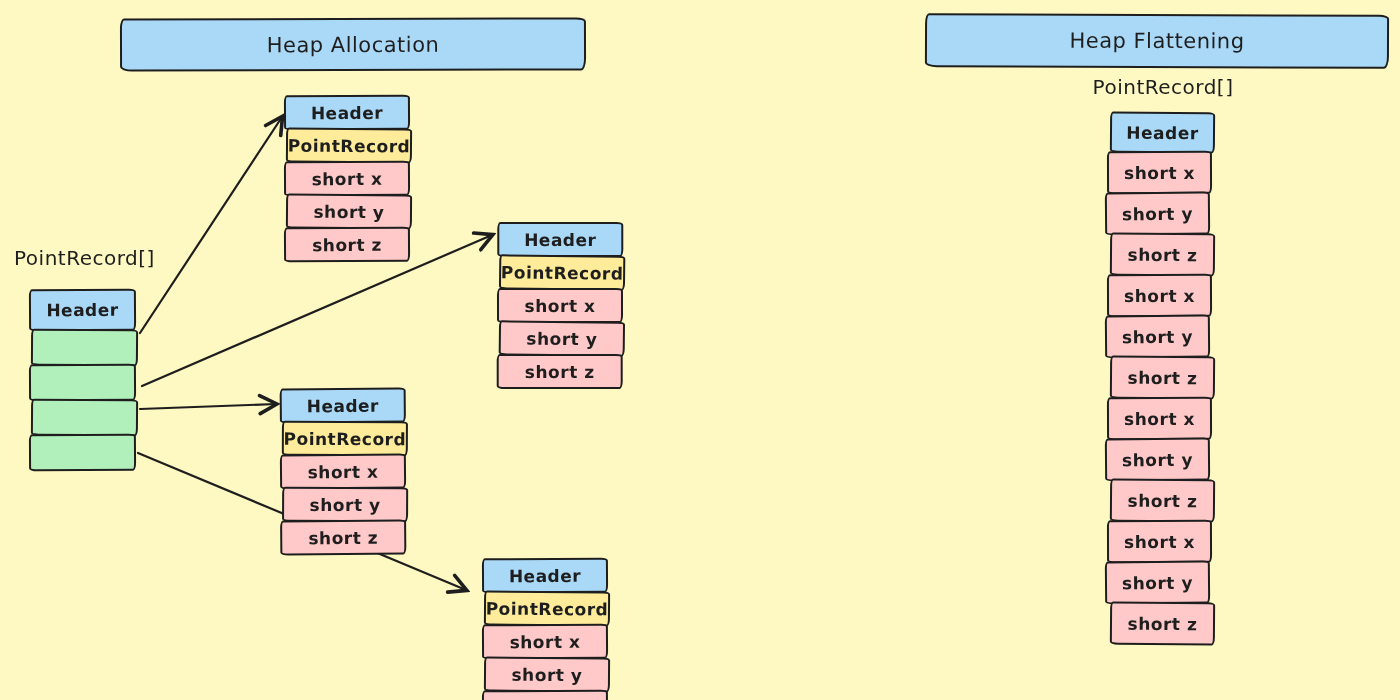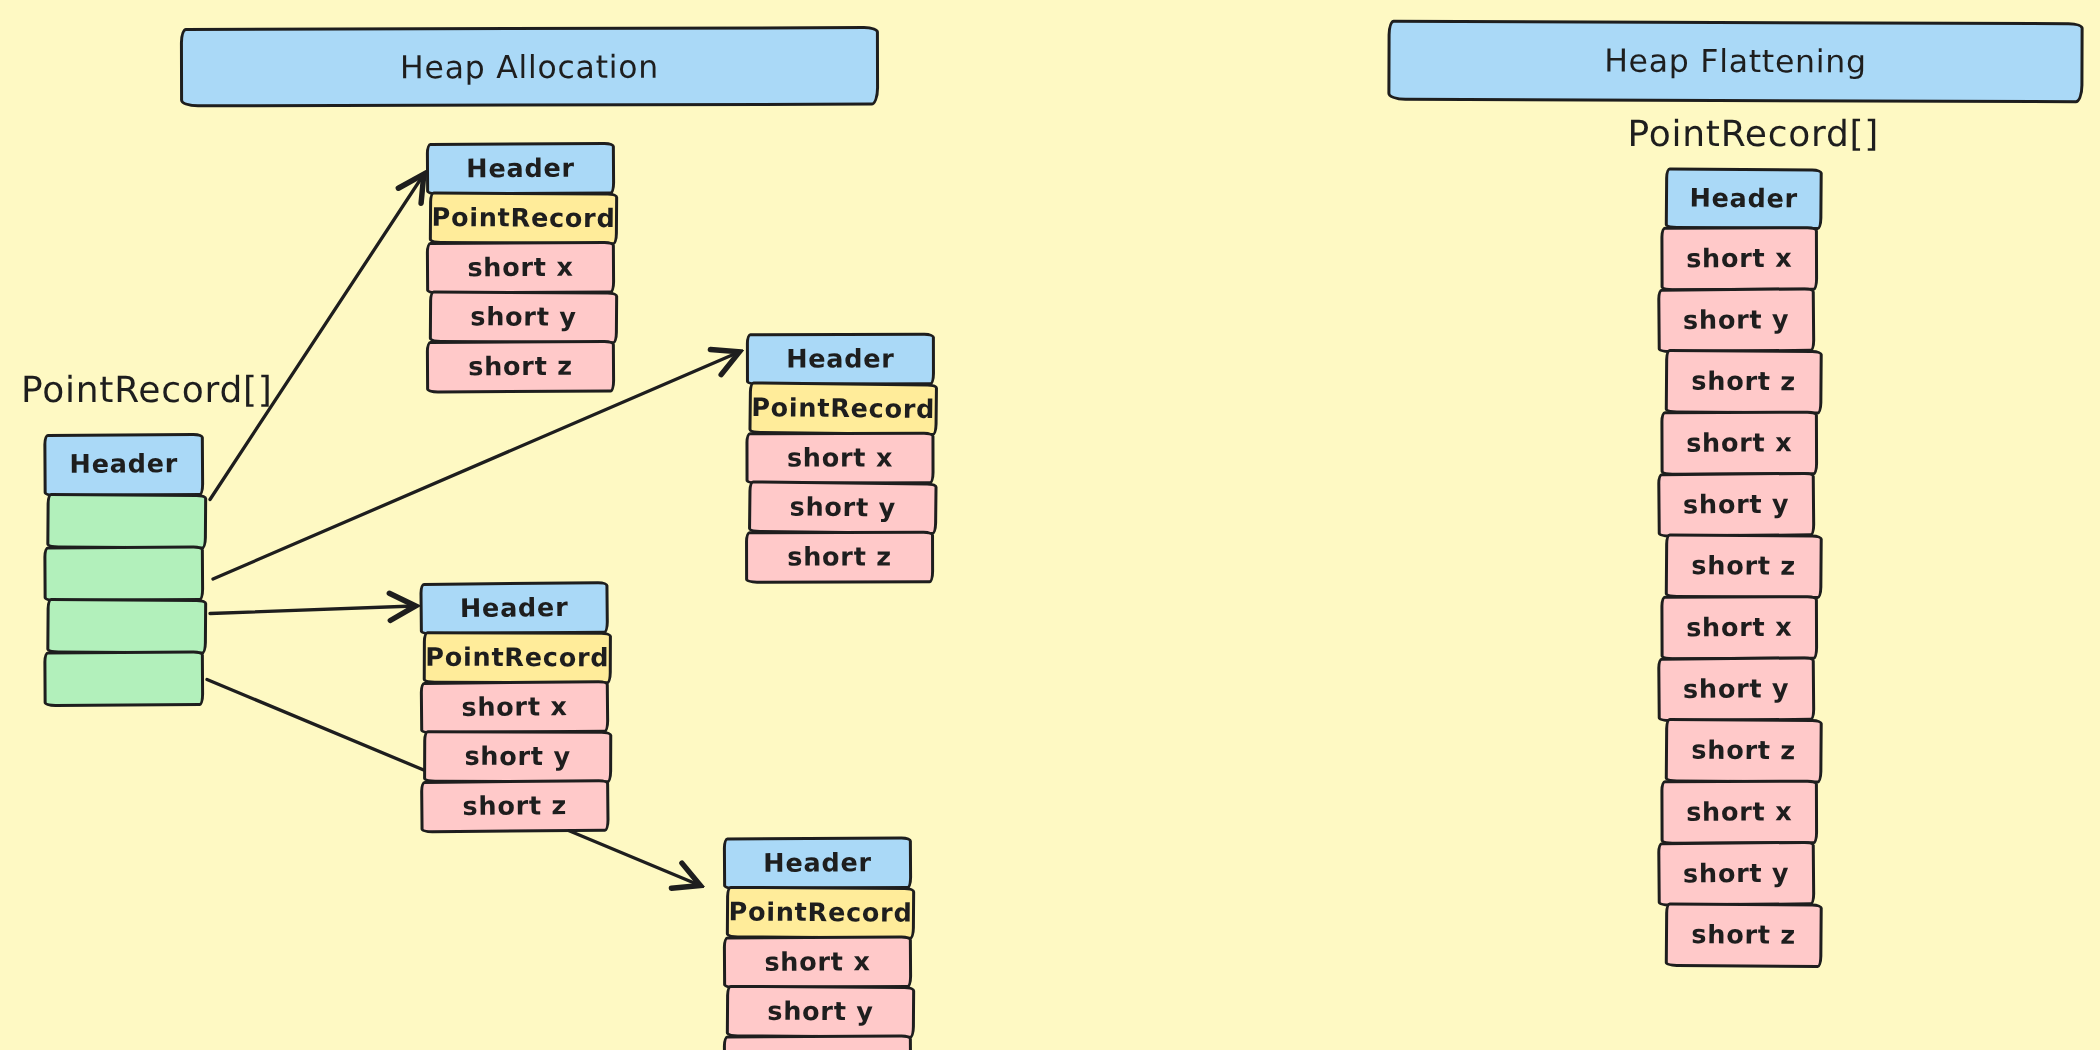--- a/index.html
+++ b/index.html
@@ -9,21 +9,21 @@
     font-family:"DejaVu Sans", sans-serif;
   }
   
   .title-box{
     position:absolute; display:flex; align-items:center; justify-content:center;
     background:var(--blue); border:2.5px solid var(--stroke);
     border-radius:4px 10px 5px 12px / 10px 4px 12px 5px;
     font-size:21px; letter-spacing:.5px;
   }
   .plabel{
-    position:absolute; font-size:24px; letter-spacing:.5px; white-space:nowrap;
+    position:absolute; font-size:20px; letter-spacing:.5px; white-space:nowrap;
   }
   .stack{position:absolute;font-weight:bold;}
   .row{
     box-sizing:border-box;
     display:flex; align-items:center; justify-content:center;
     border:2px solid var(--stroke); margin-top:-2px;
     border-radius:3px 7px 3px 8px / 7px 3px 8px 3px;
     font-size:17px; letter-spacing:.5px; white-space:nowrap;
   }
   .row:first-child{margin-top:0;}

